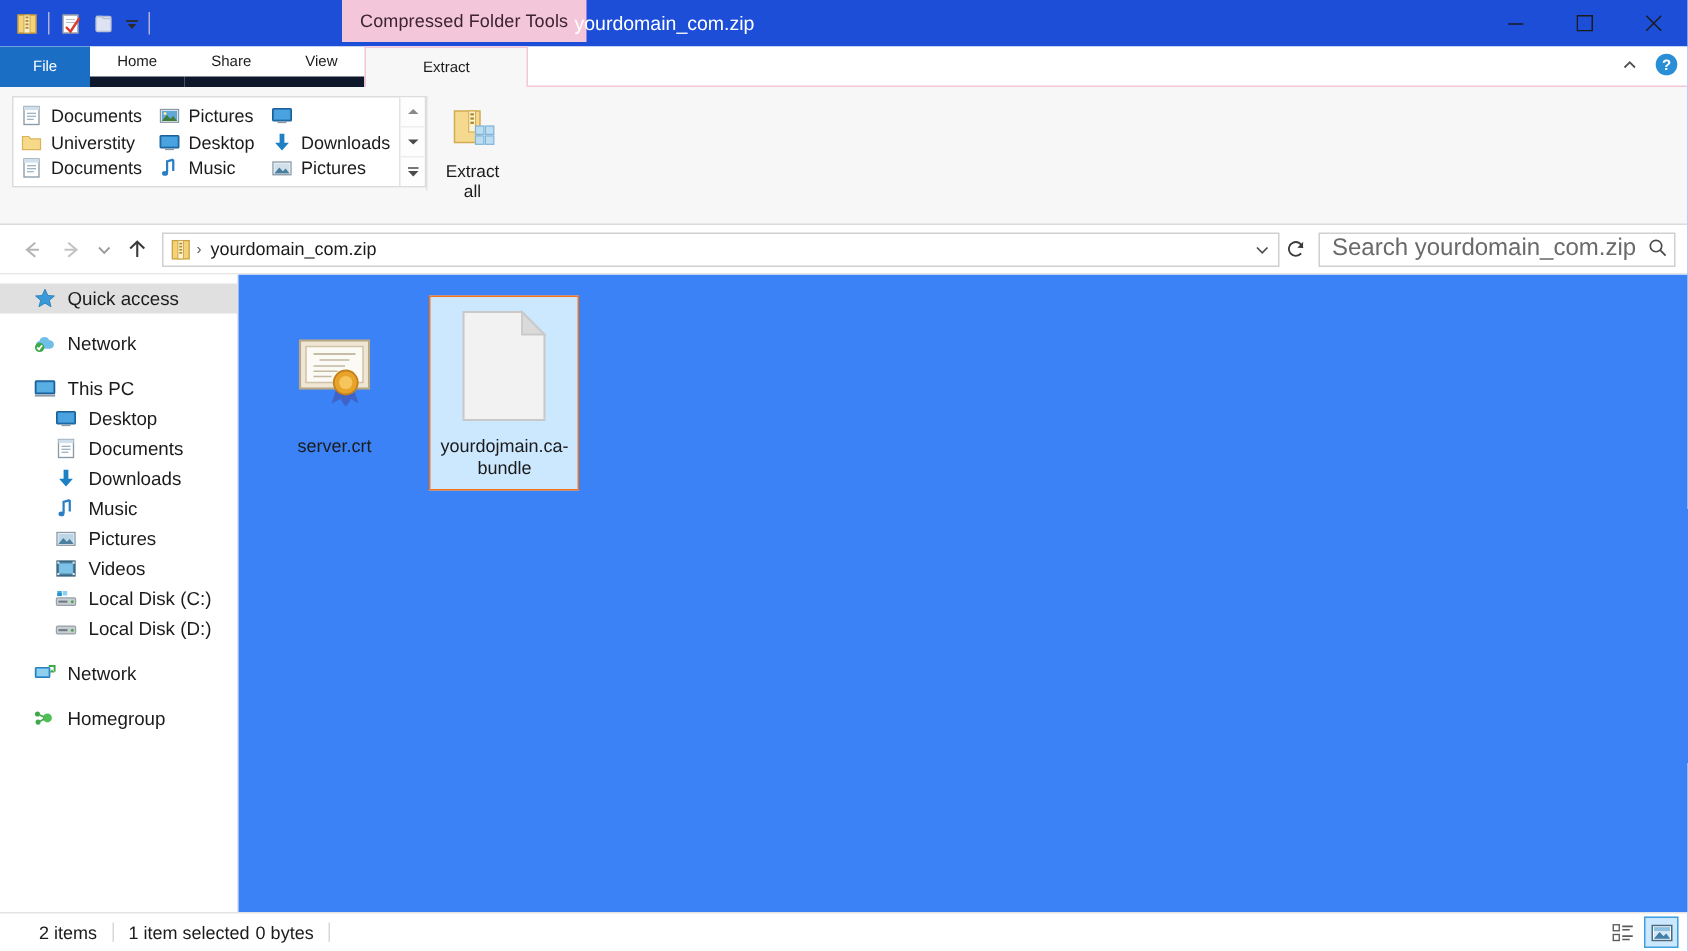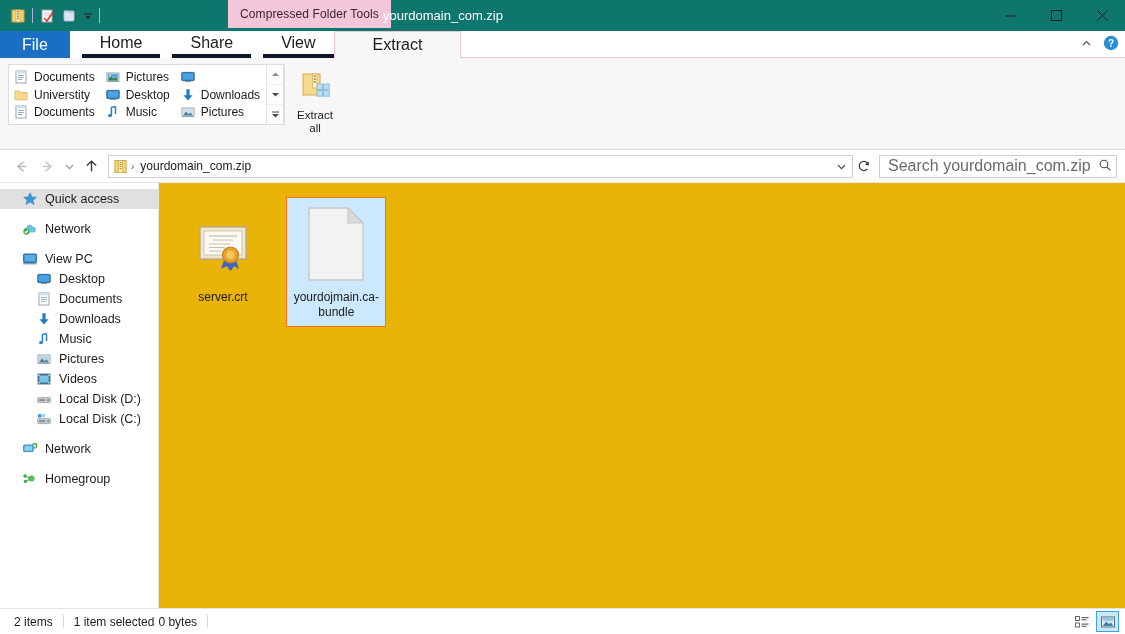--- a/index.html
+++ b/index.html
@@ -9,21 +9,21 @@
     font-size: 12px;
     color: #1b1b1b;
     background: #ffffff;
     overflow: hidden;
     -webkit-font-smoothing: antialiased;
   }
   .window { width: 1125px; height: 634px; display: flex; flex-direction: column; position: relative; }
 
   
   .titlebar {
-    height: 31px; background: #0f766e; display: flex; align-items: center;
+    height: 31px; background: #1d4ed8; display: flex; align-items: center;
     position: relative; flex: 0 0 31px;
   }
   .qat { display: flex; align-items: center; padding-left: 7px; gap: 0px; height: 100%; }
   .qat-btn {
     width: 22px; height: 22px; display: flex; align-items: center; justify-content: center;
   }
   .qat-sep { width: 1px; height: 15px; background: #b0b0e0; margin: 0 3px; }
   .qat-drop { width: 16px; height: 22px; display: flex; align-items: center; justify-content: center; }
 
   .ctx-tab-header {
@@ -38,29 +38,29 @@
   .wincontrols { position: absolute; right: 0; top: 0; height: 31px; display: flex; }
   .wc { width: 46px; height: 31px; display: flex; align-items: center; justify-content: center; }
 
   
   .tabstrip {
     height: 27px; display: flex; align-items: stretch; background: #ffffff;
     position: relative; flex: 0 0 27px;
   }
   .tab {
     display: flex; align-items: center; justify-content: center; padding: 0 18px;
-    font-size: 16px; color: #1b1b1b; height: 27px; position: relative;
+    font-size: 10px; color: #1b1b1b; height: 27px; position: relative;
   }
   .tab-file { background: #1a6fc4; color: #fff; padding: 0 22px; }
   .tab-extract {
     background: #f7f7f7; border-left: 1px solid #f4c6da; border-right: 1px solid #f4c6da;
     border-top: 1px solid #f4c6da; padding: 0 38px;
   }
   .tabstrip-fill { flex: 1; border-bottom: 1px solid #f4c6da; }
-  .tabstrip-under { border-bottom: 4px solid #0f172a; margin-left: 12px; }
+  .tabstrip-under { border-bottom: 7px solid #0f172a; }
   .ribbon-right {
     position: absolute; right: 6px; top: 0; height: 27px; display: flex; align-items: center; gap: 10px;
   }
 
   
   .ribbon {
     height: 92px; background: #f7f7f7; border-bottom: 1px solid #dcdcdc;
     display: flex; align-items: stretch; flex: 0 0 92px; position: relative;
   }
   .rgroup { display: flex; flex-direction: column; height: 100%; position: relative; }
@@ -128,37 +128,37 @@
   }
   .navitem {
     height: 20px; display: flex; align-items: center; gap: 7px; padding-left: 22px;
     font-size: 12.5px; color: #1b1b1b; white-space: nowrap;
   }
   .navitem.indent { padding-left: 36px; }
   .navitem.sel { background: #e0e0e0; }
   .nav-ico { width: 16px; height: 16px; flex: 0 0 16px; position: relative; }
   .nav-gap { height: 10px; }
 
-  .filepane { flex: 1; background: #eab308; padding: 14px 0 0 14px; position: relative; }
+  .filepane { flex: 1; background: #3b82f6; padding: 14px 0 0 14px; position: relative; }
   .fileitem {
     width: 100px; display: inline-flex; flex-direction: column; align-items: center;
     padding: 6px 4px 6px 4px; vertical-align: top; margin-right: 10px;
   }
   .fileitem.sel { background: #cce8ff; border: 1px solid #f97316; }
   .fileitem:not(.sel) { border: 1px solid transparent; }
   .file-ico { width: 72px; height: 80px; display: flex; align-items: center; justify-content: center; }
   .file-label {
     margin-top: 6px; font-size: 12px; text-align: center; line-height: 15px; color: #1b1b1b;
     word-break: break-word; max-width: 94px;
   }
 
   
   .statusbar {
     height: 26px; flex: 0 0 26px; border-top: 1px solid #e3e3e3; background: #fff;
-    display: flex; align-items: center; padding: 0 4px; gap: 0; position: relative;
+    display: flex; align-items: center; padding: 0 16px; gap: 0; position: relative;
   }
   .st-seg { font-size: 12px; color: #1b1b1b; padding: 0 10px; }
   .st-div { width: 1px; height: 13px; background: #d8d8d8; }
   .st-right { position: absolute; right: 6px; display: flex; align-items: center; gap: 3px; }
   .viewbtn {
     width: 23px; height: 21px; display: flex; align-items: center; justify-content: center;
   }
   .viewbtn.active { background: #cce8ff; border: 1px solid #3f9fe0; }
 </style>
 </head>
@@ -495,21 +495,21 @@
 
       <div class="nav-gap"></div>
       <div class="navitem">
         <span class="nav-ico">
           <svg width="16" height="16" viewBox="0 0 16 16">
             <rect x="1.6" y="3" width="12.8" height="8.4" rx=".6" fill="#2f87c9" stroke="#1d5f94" stroke-width=".9"></rect>
             <rect x="2.6" y="3.9" width="10.8" height="6.4" fill="#59aee4"></rect>
             <rect x="1.2" y="12" width="13.6" height="1.4" fill="#8a9aa8"></rect>
           </svg>
         </span>
-        <span>View PC</span>
+        <span>This PC</span>
       </div>
 
       <div class="navitem indent">
         <span class="nav-ico">
           <svg width="16" height="16" viewBox="0 0 16 16">
             <rect x="1.8" y="3.4" width="12.4" height="8.2" rx=".6" fill="#2f87c9" stroke="#1d5f94" stroke-width=".9"></rect>
             <rect x="2.8" y="4.3" width="10.4" height="6.2" fill="#4aa3e0"></rect>
             <rect x="5" y="12" width="6" height="1.1" fill="#8a9aa8"></rect>
           </svg>
         </span>
@@ -569,40 +569,40 @@
             <rect x="12.4" y="3.4" width="1.4" height="1.4" fill="#e8e8e8"></rect>
             <rect x="12.4" y="11" width="1.4" height="1.4" fill="#e8e8e8"></rect>
           </svg>
         </span>
         <span>Videos</span>
       </div>
 
       <div class="navitem indent">
         <span class="nav-ico">
           <svg width="16" height="16" viewBox="0 0 16 16">
-            <rect x="1.6" y="6.4" width="12.8" height="5.2" rx=".9" fill="#c8cdd2" stroke="#97a0a8" stroke-width=".8"></rect>
-            <rect x="3" y="8.4" width="6" height="1.4" fill="#6f7a83"></rect>
-            <circle cx="12.2" cy="9.1" r="1" fill="#4fa84f"></circle>
-          </svg>
-        </span>
-        <span>Local Disk (D:)</span>
-      </div>
-
-      <div class="navitem indent">
-        <span class="nav-ico">
-          <svg width="16" height="16" viewBox="0 0 16 16">
             <rect x="1.6" y="7.6" width="12.8" height="5" rx=".8" fill="#c8cdd2" stroke="#97a0a8" stroke-width=".8"></rect>
             <rect x="3" y="9.4" width="6" height="1.4" fill="#6f7a83"></rect>
             <circle cx="12.2" cy="10.1" r="1" fill="#4fa84f"></circle>
             <rect x="2.2" y="3" width="3" height="3" fill="#3fa9d9"></rect>
             <rect x="5.8" y="3" width="3" height="3" fill="#8ed0ef"></rect>
             <rect x="2.2" y="4.4" width="3" height="2" fill="#2a8ec4"></rect>
           </svg>
         </span>
         <span>Local Disk (C:)</span>
+      </div>
+
+      <div class="navitem indent">
+        <span class="nav-ico">
+          <svg width="16" height="16" viewBox="0 0 16 16">
+            <rect x="1.6" y="6.4" width="12.8" height="5.2" rx=".9" fill="#c8cdd2" stroke="#97a0a8" stroke-width=".8"></rect>
+            <rect x="3" y="8.4" width="6" height="1.4" fill="#6f7a83"></rect>
+            <circle cx="12.2" cy="9.1" r="1" fill="#4fa84f"></circle>
+          </svg>
+        </span>
+        <span>Local Disk (D:)</span>
       </div>
 
       <div class="nav-gap"></div>
       <div class="navitem">
         <span class="nav-ico">
           <svg width="16" height="16" viewBox="0 0 16 16">
             <rect x="1.6" y="4" width="9.6" height="6.6" rx=".6" fill="#4aa3e0" stroke="#2a7fb8" stroke-width=".8"></rect>
             <rect x="2.6" y="4.9" width="7.6" height="4.8" fill="#8ed0ef"></rect>
             <path d="M10.5 3 L14.4 3 L14.4 6.8" fill="none" stroke="#3fa94a" stroke-width="1.3"></path>
             <path d="M12.6 5.4 L14.4 7.4 L11 7.4 Z" fill="#3fa94a"></path>

